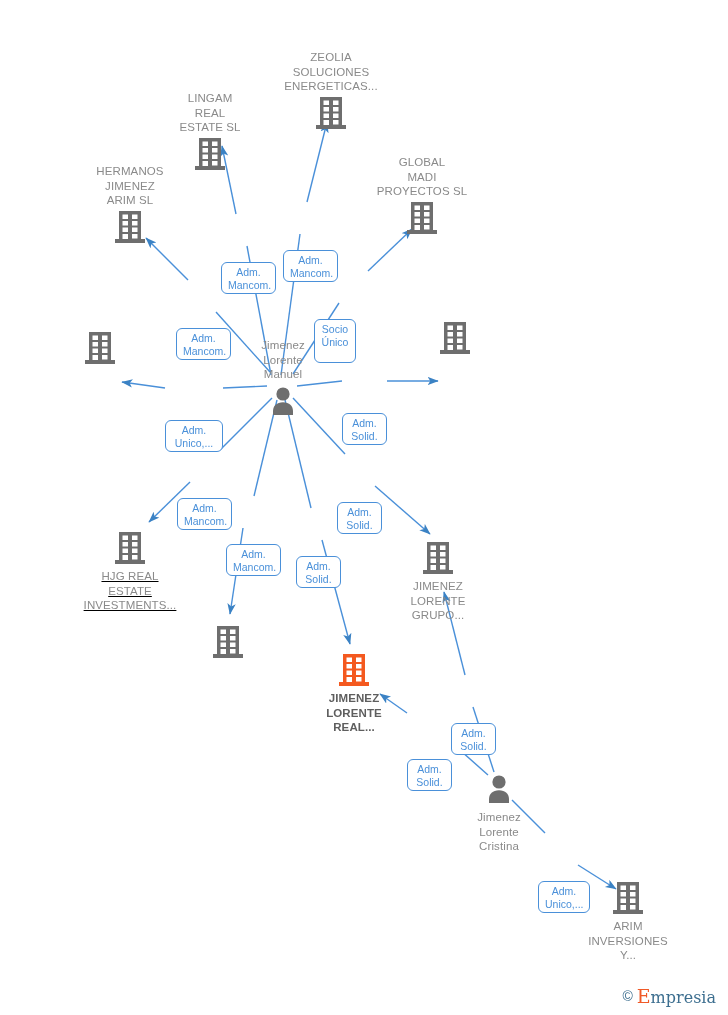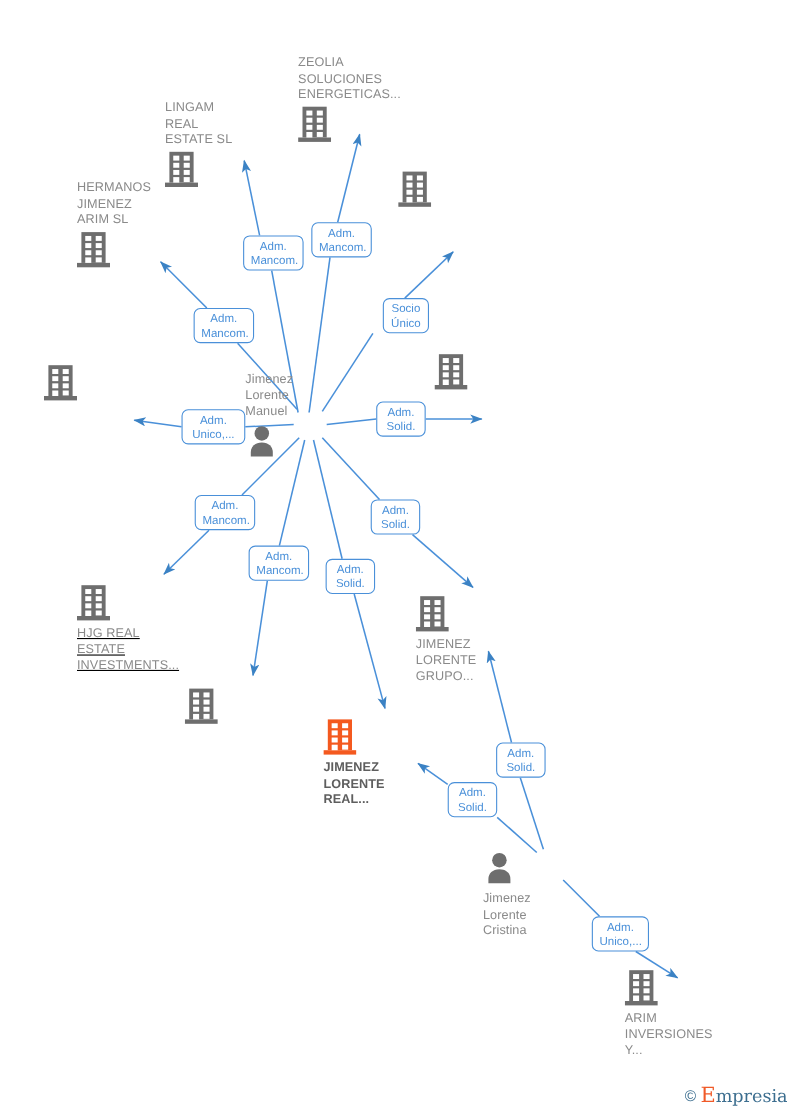--- a/index.html
+++ b/index.html
@@ -25,21 +25,21 @@
     position: absolute;
     top: 0; left: 0;
     width: 728px;
     height: 1015px;
     pointer-events: none;
   }
   .node {
     position: absolute;
     width: 120px;
     margin-left: -60px;
-    text-align: left;
+    text-align: center;
     cursor: default;
   }
   .node .node-label {
     font-size: 11.5px;
     line-height: 14.5px;
     color: #8a8a8a;
     letter-spacing: 0.1px;
     white-space: pre-line;
     display: block;
   }
@@ -64,20 +64,21 @@
     border: 1px solid #4a90d9;
     border-radius: 6px;
     color: #4a90d9;
     font-size: 10.5px;
     line-height: 13px;
     text-align: center;
     padding: 3px 6px;
     white-space: pre-line;
     box-sizing: border-box;
     cursor: default;
+    margin-top: 48px;
   }
   .watermark {
     position: absolute;
     right: 12px;
     bottom: 8px;
     display: flex;
     align-items: center;
     gap: 4px;
     font-size: 15px;
     color: #3c6e8f;
@@ -224,20 +225,23 @@
   <rect x="17" y="4.5" width="5.5" height="4.5" fill="#ffffff"></rect>
   <rect x="7.5" y="11" width="5.5" height="4.5" fill="#ffffff"></rect>
   <rect x="17" y="11" width="5.5" height="4.5" fill="#ffffff"></rect>
   <rect x="7.5" y="17.5" width="5.5" height="4.5" fill="#ffffff"></rect>
   <rect x="17" y="17.5" width="5.5" height="4.5" fill="#ffffff"></rect>
   <rect x="7.5" y="24" width="5.5" height="5" fill="#ffffff"></rect>
   <rect x="17" y="24" width="5.5" height="4.5" fill="#ffffff"></rect>
 </svg></span>
       </div>
       <div class="node label-top" style="left: 422px; top: 155px;">
+        <span class="node-label">GLOBAL
+MADI
+PROYECTOS  SL</span>
         <span class="icon-wrap">
 <svg width="30" height="34" viewBox="0 0 30 34">
   <rect x="4" y="1" width="22" height="28" fill="#6e6e6e"></rect>
   <rect x="0" y="29" width="30" height="4" fill="#6e6e6e"></rect>
   <rect x="7.5" y="4.5" width="5.5" height="4.5" fill="#ffffff"></rect>
   <rect x="17" y="4.5" width="5.5" height="4.5" fill="#ffffff"></rect>
   <rect x="7.5" y="11" width="5.5" height="4.5" fill="#ffffff"></rect>
   <rect x="17" y="11" width="5.5" height="4.5" fill="#ffffff"></rect>
   <rect x="7.5" y="17.5" width="5.5" height="4.5" fill="#ffffff"></rect>
   <rect x="17" y="17.5" width="5.5" height="4.5" fill="#ffffff"></rect>
@@ -383,21 +387,21 @@
 Y...</span>
       </div>
     </div>
   <div id="edge-label-layer">
       <div class="edge-label" style="left: 221px; top: 214px; width: 55px; height: 32px;"><span>Adm.
 Mancom.</span></div>
       <div class="edge-label" style="left: 283px; top: 202px; width: 55px; height: 32px;"><span>Adm.
 Mancom.</span></div>
       <div class="edge-label" style="left: 176px; top: 280px; width: 55px; height: 32px;"><span>Adm.
 Mancom.</span></div>
-      <div class="edge-label" style="left: 348px; top: 271px; width: 42px; height: 32px; text-align: center;"><span>Socio
+      <div class="edge-label" style="left: 314px; top: 271px; width: 42px; height: 44px; text-align: center;"><span>Socio
 Único</span></div>
       <div class="edge-label" style="left: 165px; top: 372px; width: 58px; height: 32px;"><span>Adm.
 Unico,...</span></div>
       <div class="edge-label" style="left: 342px; top: 365px; width: 45px; height: 32px;"><span>Adm.
 Solid.</span></div>
       <div class="edge-label" style="left: 177px; top: 450px; width: 55px; height: 32px;"><span>Adm.
 Mancom.</span></div>
       <div class="edge-label" style="left: 226px; top: 496px; width: 55px; height: 32px;"><span>Adm.
 Mancom.</span></div>
       <div class="edge-label" style="left: 296px; top: 508px; width: 45px; height: 32px;"><span>Adm.

